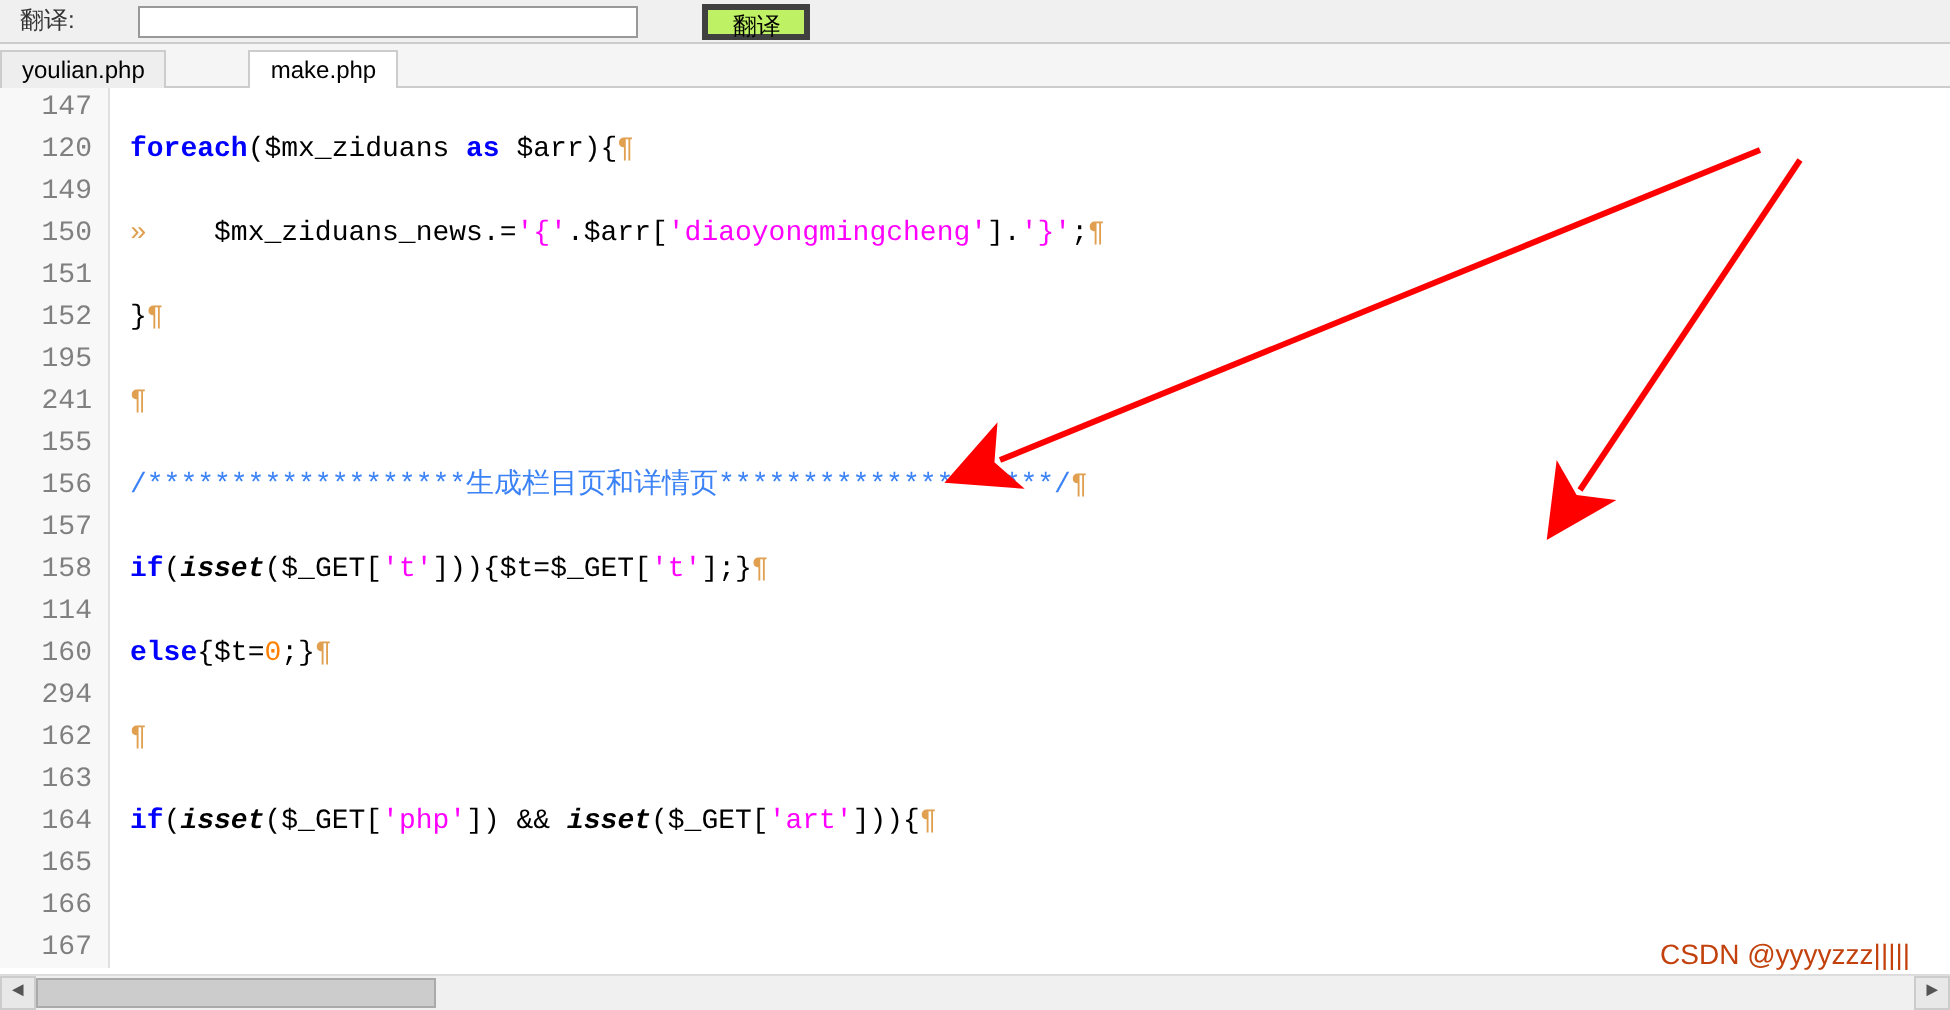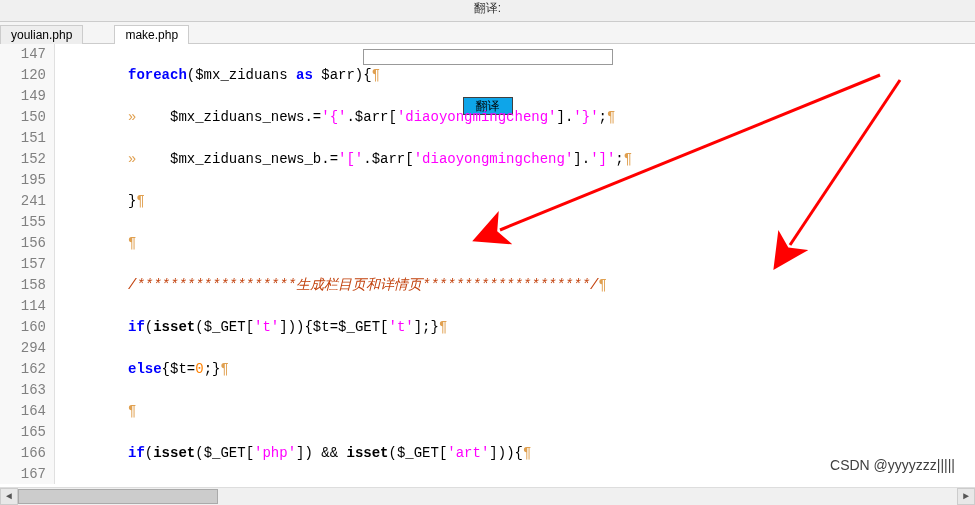--- a/index.html
+++ b/index.html
@@ -1,39 +1,39 @@
 <!DOCTYPE html>
 <html><head>
   <meta charset="utf-8">
   <style>
     * { margin: 0; padding: 0; box-sizing: border-box; }
     body { font-family: "Courier New", monospace; font-size: 14px; background: #fff; overflow: hidden; width: 975px; height: 505px; position: relative; }
-    .toolbar { height: 22px; background: #f0f0f0; border-bottom: 1px solid #ccc; display: flex; align-items: center; padding: 0 10px; gap: 32px; font-family: Arial, sans-serif; font-size: 12px; flex-direction: column; }
+    .toolbar { height: 22px; background: #f0f0f0; border-bottom: 1px solid #ccc; display: flex; align-items: center; padding: 0 10px; gap: 32px; font-family: Arial, sans-serif; font-size: 12px; }
     .toolbar-label { color: #333; }
     .toolbar-input { border: 1px solid #999; height: 16px; width: 250px; background: #fff; }
-    .toolbar-btn { border: 1px solid #404040; background: #0ea5e9; padding: 0 12px; height: 18px; font-size: 12px; cursor: pointer; }
-    .tabs { height: 22px; background: #f5f5f5; border-bottom: 1px solid #ccc; display: flex; align-items: flex-end; font-family: Arial, sans-serif; font-size: 12px; }
+    .toolbar-btn { border: 3px solid #404040; background: #bef264; padding: 0 12px; height: 18px; font-size: 12px; cursor: pointer; }
+    .tabs { height: 22px; background: #f5f5f5; border-bottom: 1px solid #ccc; display: flex; align-items: flex-end; font-family: Arial, sans-serif; font-size: 12px; gap: 39px; }
     .tab { padding: 2px 10px; border: 1px solid #ccc; border-bottom: none; background: #eee; margin-right: 2px; cursor: pointer; position: relative; top: 1px; }
-    .tab.active { background: #fff; margin-left: 29px; }
-    .editor { display: flex; height: 440px; overflow: hidden; background: #fff; gap: 43px; }
+    .tab.active { background: #fff; }
+    .editor { display: flex; height: 440px; overflow: hidden; background: #fff; }
     .gutter { width: 55px; background: #f8f8f8; border-right: 1px solid #e0e0e0; text-align: right; padding-right: 8px; color: #808080; font-size: 14px; line-height: 21px; user-select: none; flex-shrink: 0; }
     .gutter div { height: 21px; }
     .code { flex: 1; padding-left: 10px; line-height: 21px; font-size: 14px; white-space: pre; overflow: hidden; position: relative; }
-    .code-line { height: 21px; white-space: pre; margin-left: 20px; }
+    .code-line { height: 21px; white-space: pre; }
     .kw { color: #0000ff; font-weight: bold; }
-    .func { color: #000000; font-weight: bold; }
+    .func { color: #000000; font-weight: bold; font-style: italic; }
     .str { color: #ff00ff; }
     .num { color: #ff8000; }
-    .comment { color: #c2410c; font-style: italic; }
+    .comment { color: #3b82f6; }
     .ws { color: #e0a050; }
     .scrollbar-track { position: absolute; bottom: 0; left: 0; right: 0; height: 18px; background: #f0f0f0; border-top: 1px solid #ddd; display: flex; align-items: center; }
     .scroll-arrow { width: 18px; height: 17px; background: #e8e8e8; border: 1px solid #ccc; display: flex; align-items: center; justify-content: center; font-size: 10px; color: #555; cursor: pointer; }
     .scroll-thumb-area { flex: 1; position: relative; height: 17px; }
     .scroll-thumb { position: absolute; left: 0; width: 200px; height: 15px; top: 1px; background: #ccc; border: 1px solid #aaa; cursor: pointer; }
-    .watermark { position: absolute; bottom: 32px; right: 20px; color: #404040; font-family: Arial, sans-serif; font-size: 14px; }
+    .watermark { position: absolute; bottom: 20px; right: 20px; color: #c2410c; font-family: Arial, sans-serif; font-size: 14px; }
     .arrows-svg { position: absolute; top: 0; left: 0; pointer-events: none; z-index: 10; }
   </style>
 </head>
 <body>
 
 <div class="toolbar">
   <span class="toolbar-label">翻译:</span>
   <input class="toolbar-input" style="">
   <button class="toolbar-btn">翻译</button>
 </div>
@@ -63,21 +63,20 @@
     <div>162</div>
     <div>163</div>
     <div>164</div>
     <div>165</div>
     <div>166</div>
     <div>167</div>
   </div>
   <div class="code">
 <div class="code-line"><span class="kw">foreach</span><span>($mx_ziduans </span><span class="kw">as</span><span> $arr){</span><span class="ws">¶</span></div>
 <div class="code-line"><span class="ws">»</span><span>    $mx_ziduans_news.=</span><span class="str">'{'</span><span>.$arr[</span><span class="str">'diaoyongmingcheng'</span><span>].</span><span class="str">'}'</span><span>;</span><span class="ws">¶</span></div>
-<div class="code-line"><span class="ws">»</span><span>    $mx_ziduans_news_b.=</span><span class="str">'['</span><span>.$arr[</span><span class="str">'diaoyongmingcheng'</span><span>].</span><span class="str">']'</span><span>;</span><span class="ws">¶</span></div>
 <div class="code-line"><span>}</span><span class="ws">¶</span></div>
 <div class="code-line"><span class="ws">¶</span></div>
 <div class="code-line"><span class="comment">/*******************生成栏目页和详情页********************/</span><span class="ws">¶</span></div>
 <div class="code-line"><span class="kw">if</span><span>(</span><span class="func">isset</span><span>($_GET[</span><span class="str">'t'</span><span>])){$t=$_GET[</span><span class="str">'t'</span><span>];}</span><span class="ws">¶</span></div>
 <div class="code-line"><span class="kw">else</span><span>{$t=</span><span class="num">0</span><span>;}</span><span class="ws">¶</span></div>
 <div class="code-line"><span class="ws">¶</span></div>
 <div class="code-line"><span class="kw">if</span><span>(</span><span class="func">isset</span><span>($_GET[</span><span class="str">'php'</span><span>]) &amp;&amp; </span><span class="func">isset</span><span>($_GET[</span><span class="str">'art'</span><span>])){</span><span class="ws">¶</span></div>
 
 
 

